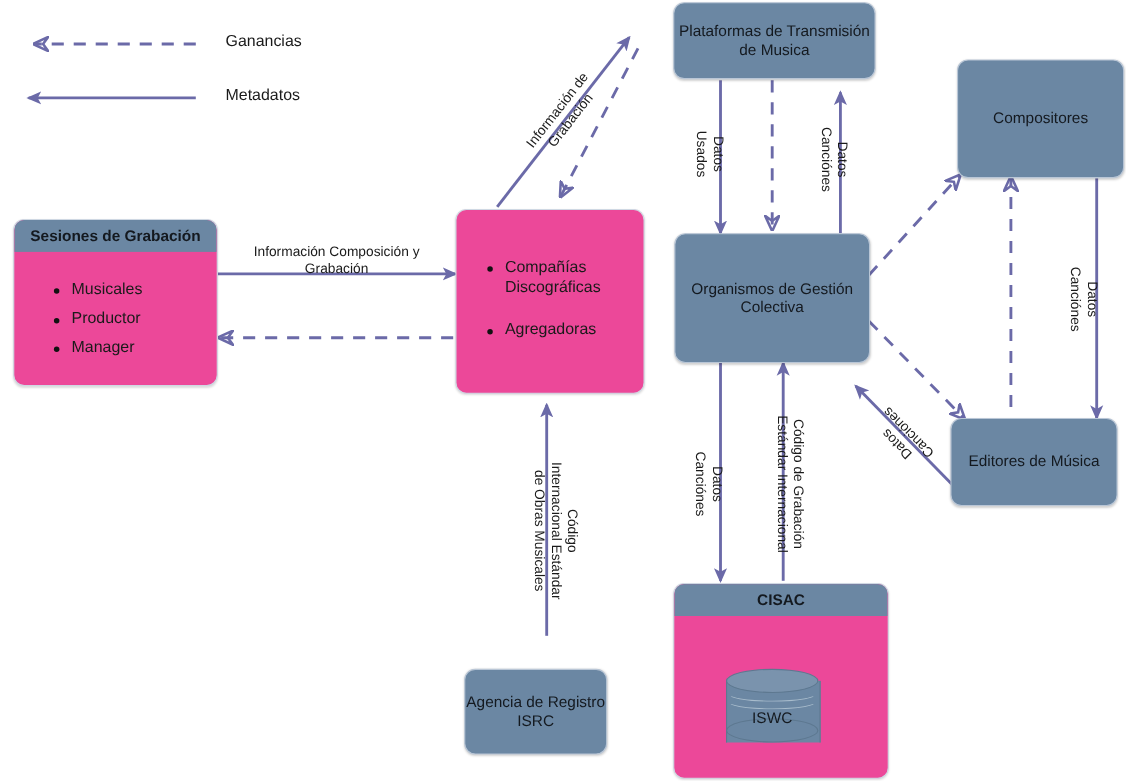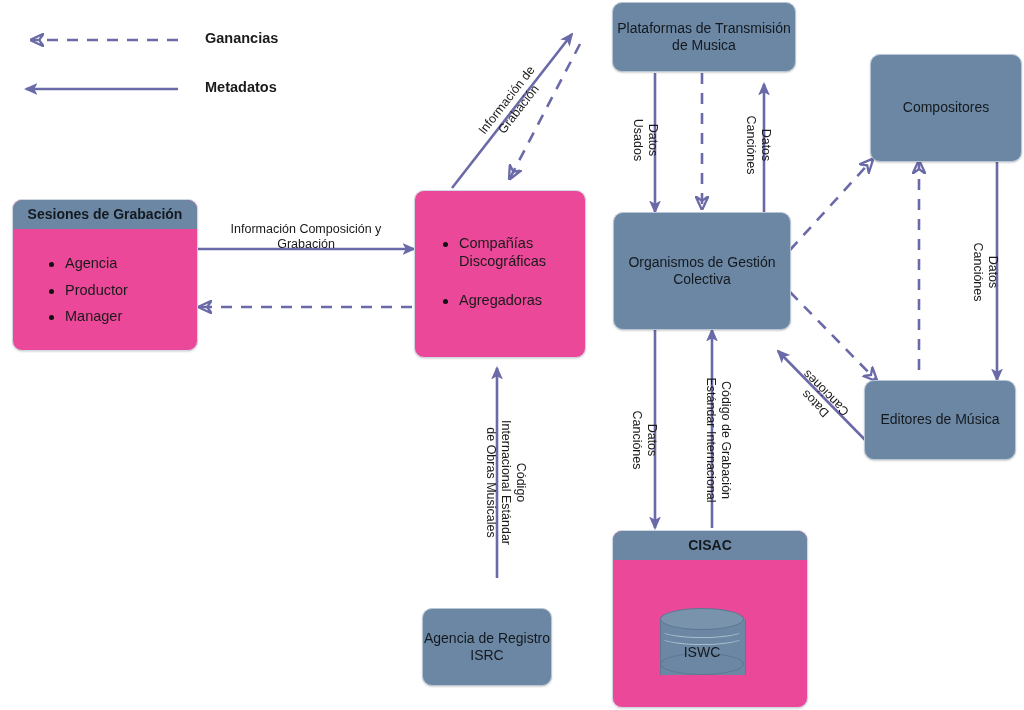--- a/index.html
+++ b/index.html
@@ -167,21 +167,20 @@
     white-space: pre-line;
     transform-origin: 50% 50%;
     pointer-events: none;
   }
 
   
   .legend-row {
     position: absolute;
     display: flex;
     align-items: flex-end;
-    font-weight: bold;
   }
   .legend-text {
     font-size: 14.5px;
     color: #1a1a1a;
   }
 </style>
 </head>
 <body>
 
 <div id="canvas">
@@ -238,21 +237,21 @@
     <span class="legend-text">Ganancias</span>
   </div>
   <div class="legend-row" style="left:205px; top:79px;">
     <span class="legend-text">Metadatos</span>
   </div>
 
   <div class="node node-card" style="left:12px; top:199px; width:186px; height:152px;">
     <div class="card-header">Sesiones de Grabación</div>
     <div class="card-body">
       <ul class="bullet-list">
-        <li>Agencia</li>
+        <li>Musicales</li>
         <li>Productor</li>
         <li>Manager</li>
       </ul>
     </div>
   </div>
 
   <div class="node node-card" style="left:414px; top:190px; width:172px; height:168px;">
     <div class="card-body" style="padding-top:5px;">
       <ul class="bullet-list" style="padding-left:20px;">
         <li>Compañías Discográficas</li>

